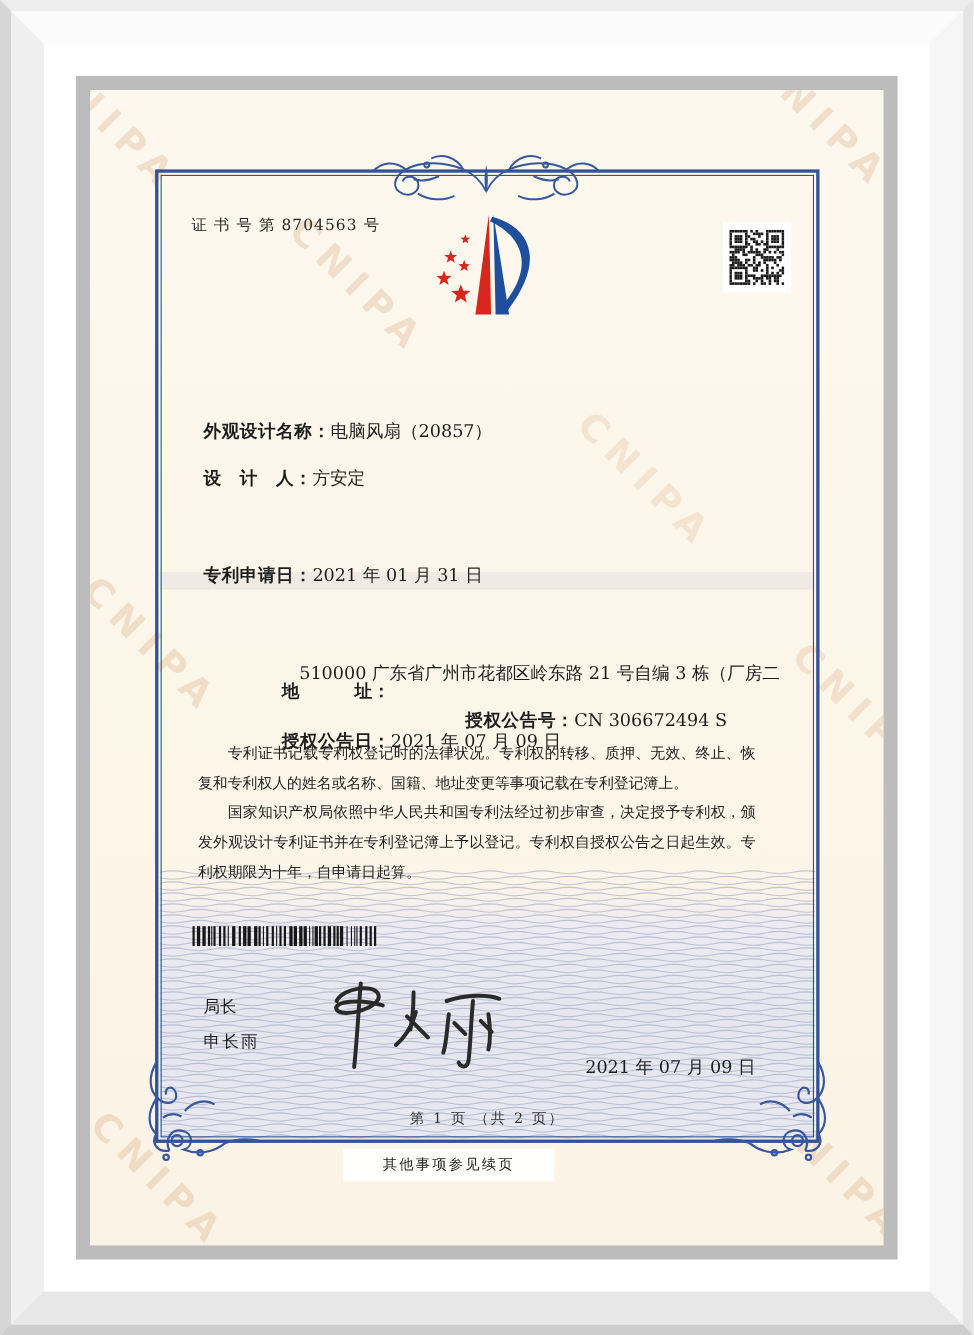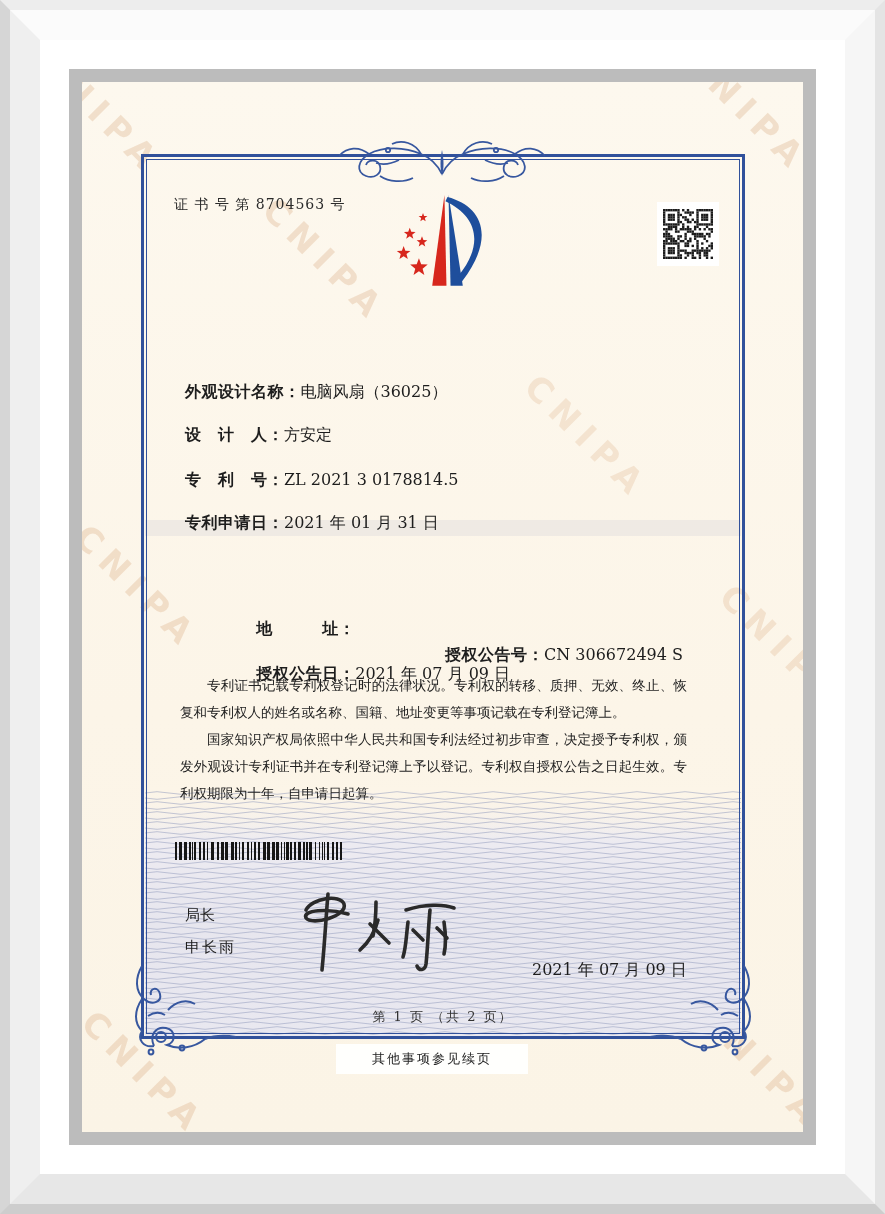--- a/index.html
+++ b/index.html
@@ -42,38 +42,38 @@
   .logo{position:absolute;left:312px;top:110px;width:108px;height:102px;}
   .qrbox{position:absolute;left:575px;top:120px;width:62px;height:64px;background:#ffffff;
          display:flex;align-items:center;justify-content:center;}
   .title{position:absolute;left:0;top:215px;width:721px;text-align:center;
          font-size:39px;font-weight:bold;color:#111;letter-spacing:5px;}
   
   .row{position:absolute;left:103px;font-size:16px;color:#1d1d1d;white-space:pre;}
   .row .lbl{letter-spacing:.5px;font-weight:bold;}
   .r1{top:300px;} .r2{top:343px;} .r3{top:388px;} .r4{top:431px;} .r5{top:475px;}
   .raddr{top:518px;} .raddr .addrlines{position:absolute;left:87px;top:0;line-height:23px;white-space:pre;}
-  .rgrant{top:563px;} .rgrant .g2{position:absolute;left:260px;top:0;white-space:pre;}
+  .rgrant{top:563px;} .rgrant .g2{position:absolute;left:238px;top:0;white-space:pre;}
   
   .legal{position:absolute;left:98px;top:590px;width:507px;font-size:13.5px;line-height:27px;
          color:#222;text-align:justify;}
   .legal p{margin:0;text-indent:2em;}
   
   .barcode{position:absolute;left:93px;top:760px;width:180px;height:18px;font-size:0;}
   .barcode i{display:inline-block;height:100%;background:#161616;}
   .signer-title{position:absolute;left:103px;top:824px;font-size:15px;color:#1c1c1c;
                 font-family:"DejaVu Sans",sans-serif;}
   .signer-name{position:absolute;left:103px;top:856px;font-size:15px;color:#1c1c1c;
                font-family:"DejaVu Sans",sans-serif;letter-spacing:2px;}
   .signature{position:absolute;left:200px;top:798px;width:185px;height:100px;}
   .issue-date{position:absolute;left:450px;top:878px;font-size:16px;color:#1d1d1d;white-space:pre;}
   .pagenum{position:absolute;left:59px;top:926px;width:604px;text-align:center;
            font-size:13px;color:#333;letter-spacing:2px;}
   .footer-label{position:absolute;left:230px;top:962px;width:192px;height:30px;
-                background:rgba(255,255,255,.92);display:flex;align-items:center;justify-content:center;margin-left:24px;}
+                background:rgba(255,255,255,.92);display:flex;align-items:center;justify-content:center;}
   .footer-label span{font-size:13px;color:#222;letter-spacing:2px;}
   
   .orn{position:absolute;pointer-events:none;}
   .orn-top{left:257px;top:52px;width:206px;height:52px;}
   .orn-bl{left:42px;top:882px;width:112px;height:112px;}
   .orn-br{left:568px;top:882px;width:112px;height:112px;transform:scaleX(-1);}
 </style>
 </head>
 <body>
 
@@ -398,27 +398,26 @@
                   <rect x="18" y="40" width="2" height="2"></rect>
                   <rect x="24" y="40" width="2" height="2"></rect>
                   <rect x="26" y="40" width="2" height="2"></rect>
                   <rect x="30" y="40" width="2" height="2"></rect>
                   <rect x="36" y="40" width="2" height="2"></rect>
                   <rect x="40" y="40" width="2" height="2"></rect>
                 </svg>
             </div>
 
 
-            <div class="row r1"><span class="lbl">外观设计名称：</span><span>电脑风扇（36025）</span></div>
+            <div class="row r1"><span class="lbl">外观设计名称：</span><span>电脑风扇（20857）</span></div>
             <div class="row r2"><span class="lbl">设　计　人：</span><span>方安定</span></div>
-            <div class="row r3"><span class="lbl">专　利　号：</span><span>ZL 2021 3 0178814.5</span></div>
             <div class="row r4"><span class="lbl">专利申请日：</span><span>2021 年 01 月 31 日</span></div>
             <div class="row raddr">
               <span class="lbl">地　　　址：</span>
-              <span class="addrlines"><br>
+              <span class="addrlines"><span>510000 广东省广州市花都区岭东路 21 号自编 3 栋（厂房二</span><br>
               </span>
             </div>
             <div class="row rgrant">
               <span class="lbl">授权公告日：</span><span>2021 年 07 月 09 日</span>
               <span class="g2"><span class="lbl">授权公告号：</span><span>CN 306672494 S</span></span>
             </div>
 
             <div class="legal">
               <p>专利证书记载专利权登记时的法律状况。专利权的转移、质押、无效、终止、恢复和专利权人的姓名或名称、国籍、地址变更等事项记载在专利登记簿上。</p>
               <p>国家知识产权局依照中华人民共和国专利法经过初步审查，决定授予专利权，颁发外观设计专利证书并在专利登记簿上予以登记。专利权自授权公告之日起生效。专利权期限为十年，自申请日起算。</p>

